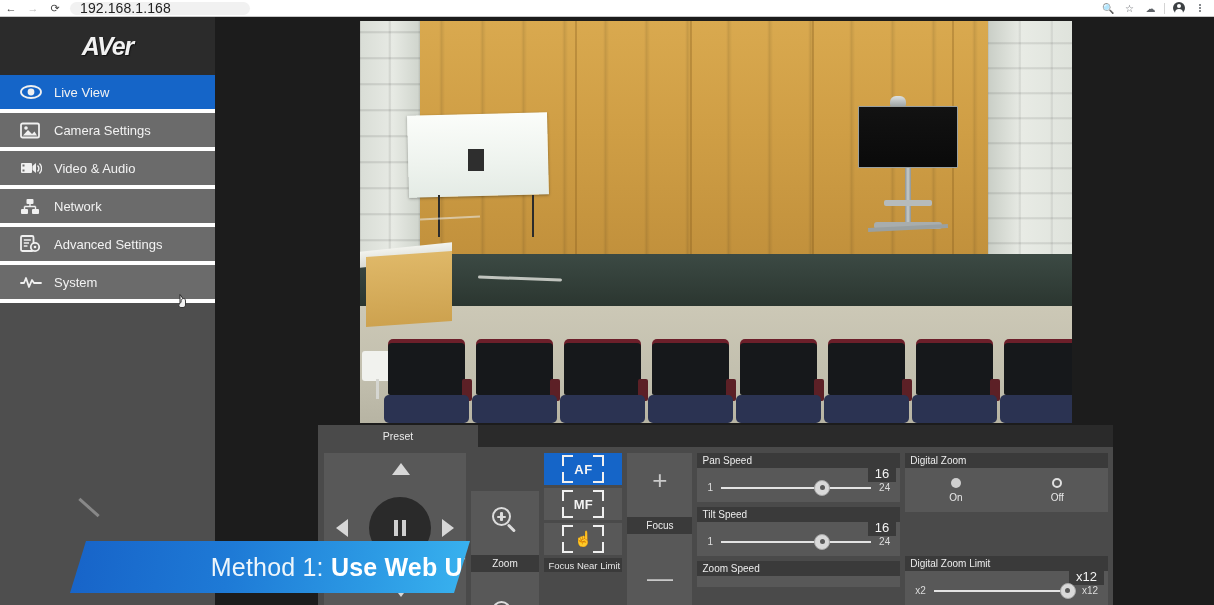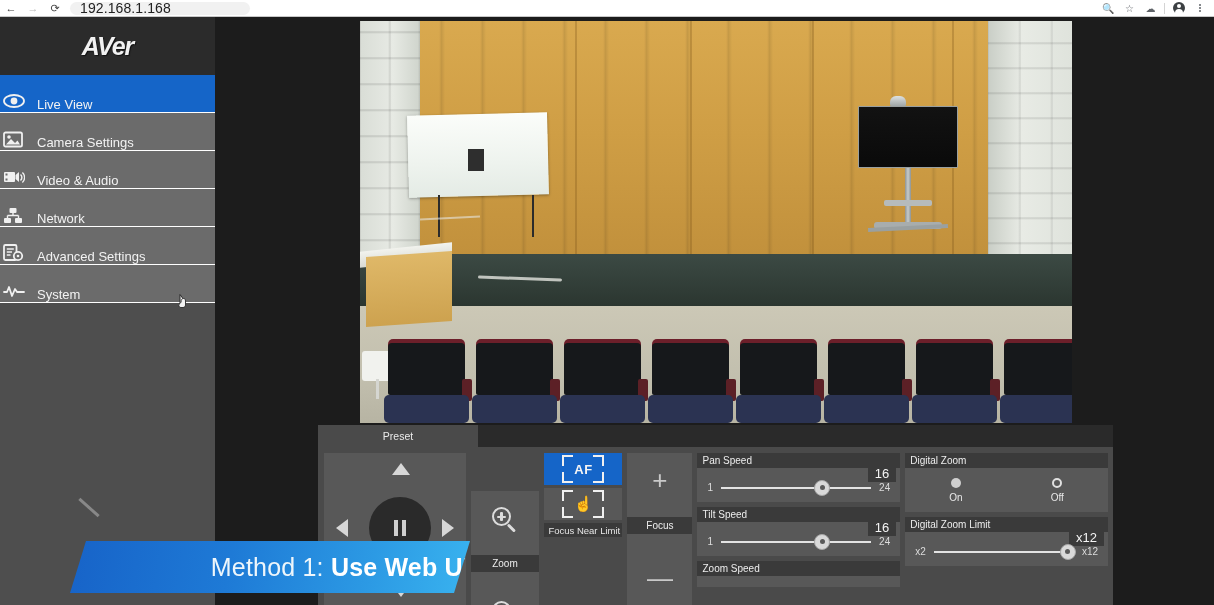--- a/index.html
+++ b/index.html
@@ -84,23 +84,23 @@
     height: 58px; background: #2b2b2b;
     display: flex; align-items: center; justify-content: center;
   }
   #logo-text {
     font-size: 25px; font-weight: bold; font-style: italic;
     color: #f2f2f2; letter-spacing: -1px;
     text-shadow: 1px 1px 1px rgba(0,0,0,.6);
   }
   .nav-item {
     height: 38px;
-    display: flex; align-items: flex-end;
-    padding-left: 3px;
-    border-bottom: 1px solid #ffffff;
+    display: flex; align-items: center;
+    padding-left: 20px;
+    border-bottom: 4px solid #ffffff;
     background: #6b6b6b;
     color: #ededed;
     font-size: 13px;
   }
   .nav-item.active { background: #1565c8; }
   .nav-icon {
     width: 34px; height: 22px;
     display: flex; align-items: center; justify-content: flex-start;
     flex: 0 0 34px;
     color: #f0f0f0;
@@ -336,21 +336,21 @@
   .slider-min, .slider-max { font-size:10px; color:#dcdcdc; flex:0 0 auto; }
   .track { flex:1; height:2px; background:#e3e3e3; position:relative; }
   .knob {
     position:absolute; top:-7px; width:16px; height:16px; border-radius:50%;
     background:#d9d9d9; border:1px solid #a8a8a8;
     display:flex; align-items:center; justify-content:center;
   }
   .knob::after { content:''; width:5px; height:5px; border-radius:50%; background:#5a5a5a; }
 
   
-  #dz-col { width: 212px; display:flex; flex-direction:column; gap:5px; }
+  #dz-col { width: 212px; display:flex; flex-direction:column; gap:5px;justify-content:space-between; }
   #dz-radios { display:flex; padding: 10px 0 9px 0; }
   .radio-opt { flex:1; display:flex; flex-direction:column; align-items:center; gap:4px; }
   .radio-dot {
     width:10px; height:10px; border-radius:50%;
     background:#cfcfcf;
   }
   .radio-dot.selected {
     background:#585858; border:2px solid #e0e0e0;
   }
   .radio-label { font-size:10px; color:#e8e8e8; }
@@ -620,20 +620,26 @@
         <div id="focus-mode-col">
           <div class="focus-btn active">
             <span class="brkt">
                 <i></i>
                 <span>AF</span>
               </span>
           </div>
           <div class="focus-btn">
             <span class="brkt">
                 <i></i>
+                <span>MF</span>
+              </span>
+          </div>
+          <div class="focus-btn">
+            <span class="brkt">
+                <i></i>
                 <span style="font-size:15px;">☝</span>
               </span>
           </div>
           <div id="focus-near-limit">Focus Near Limit</div>
         </div>
 
         <div id="focus-col">
           <div class="plus-sign">+</div>
           <div id="focus-label">Focus</div>
           <div class="minus-sign">—</div>

